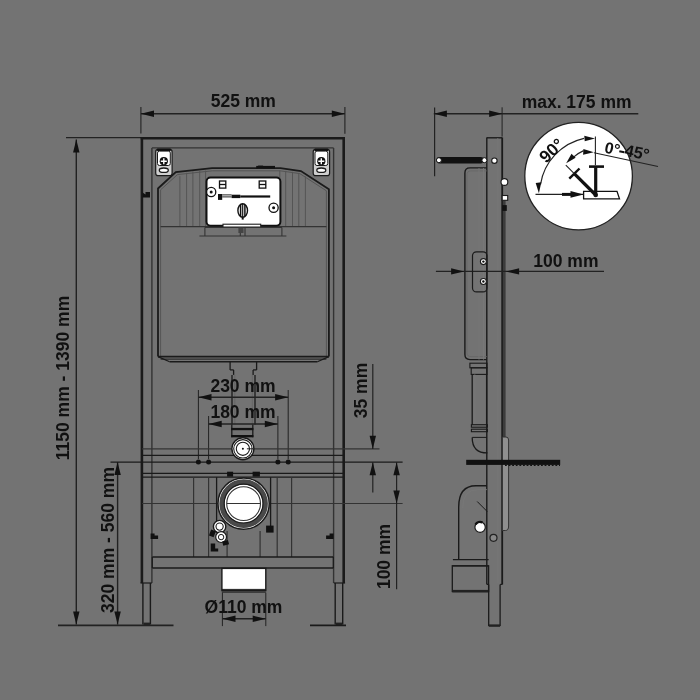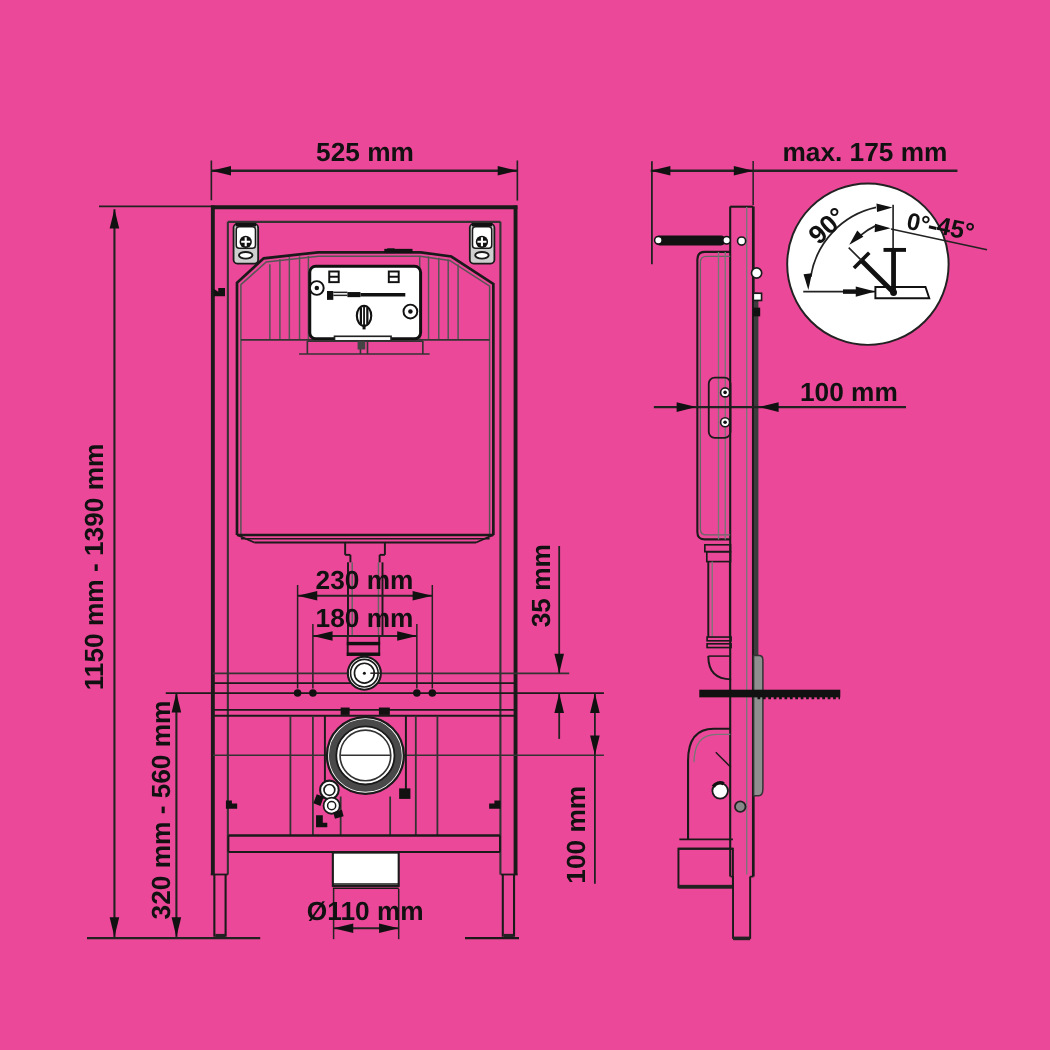--- a/index.html
+++ b/index.html
@@ -1,16 +1,16 @@
 <!DOCTYPE html>
 <html><head>
 <meta charset="utf-8">
 <style>
   html,body{margin:0;padding:0;background:#ffffff;}
-  .wrap{width:700px;height:700px;position:relative;background:#ec4899;}
+  .wrap{width:700px;height:700px;position:relative;background:#737373;}
   text{font-family:"Liberation Sans", sans-serif;font-weight:bold;fill:#111;}
 </style>
 </head>
 <body>
 <div class="wrap">
 <svg width="700" height="700" viewBox="0 0 700 700" fill="none" stroke-linecap="butt">
 
 <g stroke="#222">
   <line x1="140.9" y1="107" x2="140.9" y2="133.5" stroke-width="1.1"></line>
   <line x1="344.9" y1="107" x2="344.9" y2="133.7" stroke-width="1.1"></line>

